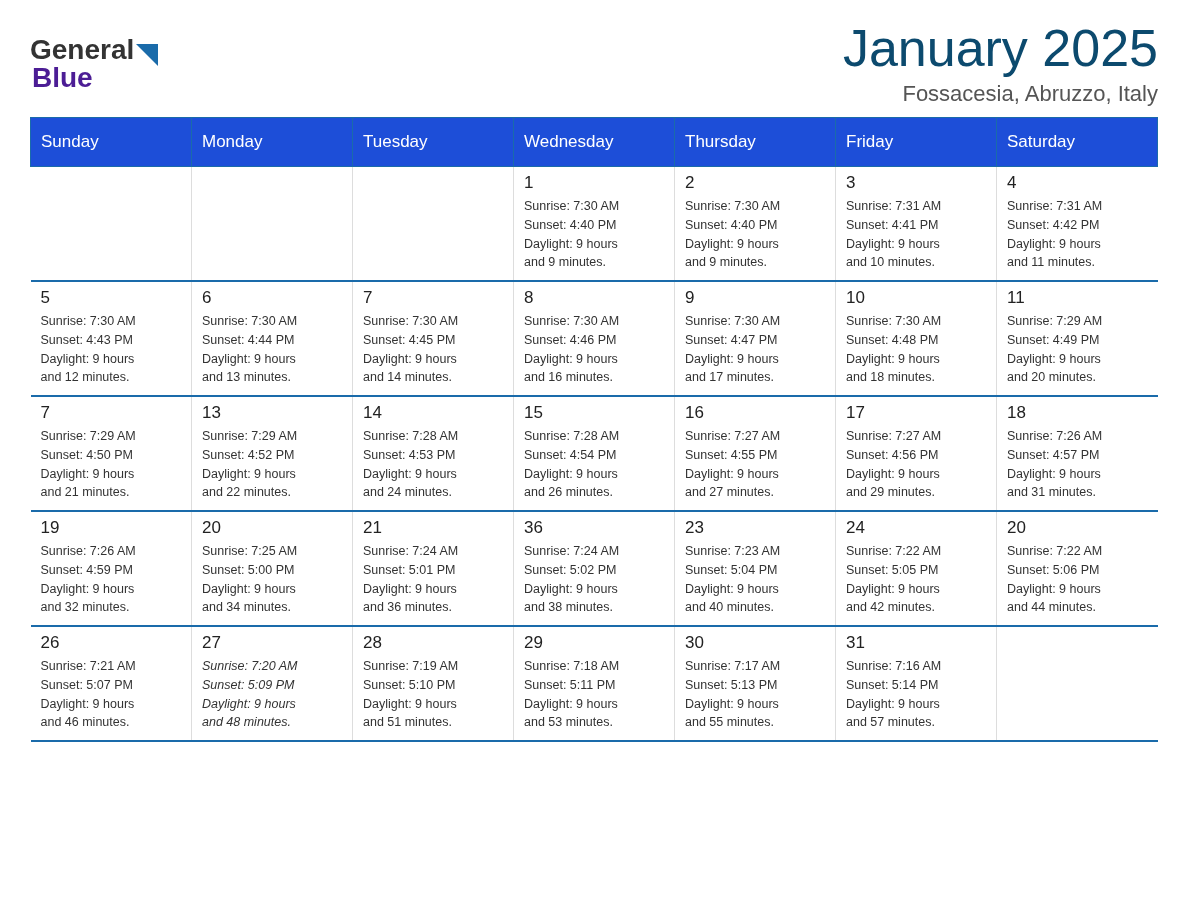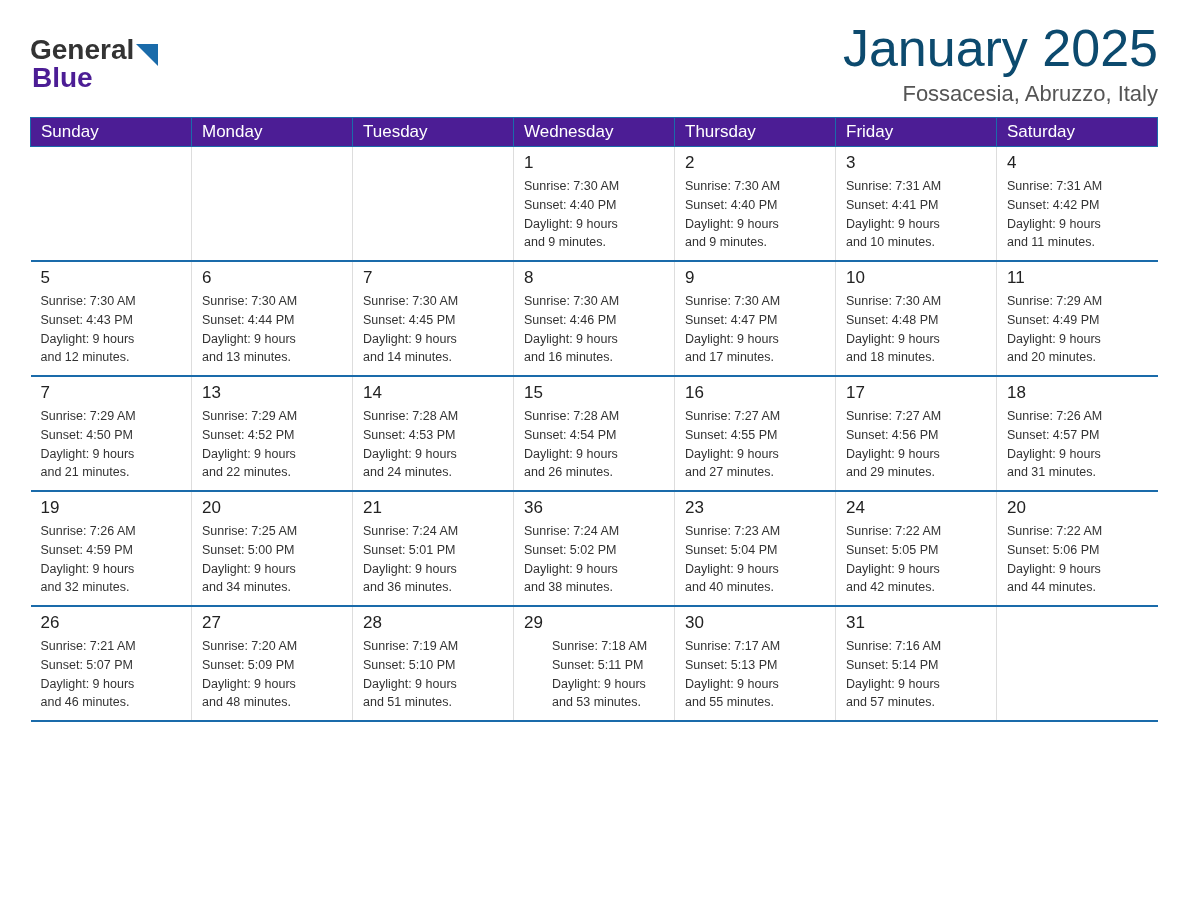--- a/index.html
+++ b/index.html
@@ -51,25 +51,25 @@
       font-size: 22px;
       color: #555;
       margin-top: 4px;
     }
     table {
       width: 100%;
       border-collapse: collapse;
       margin-top: 8px;
     }
     thead tr th {
-      background-color: #4c1d95;
+      background-color: #1d4ed8;
       color: #fff;
       font-size: 17px;
       font-weight: normal;
-      padding: 4px 10px;
+      padding: 14px 10px;
       text-align: left;
       border: 1px solid #1a6baa;
     }
     tbody tr {
       border-bottom: 2px solid #1a6baa;
     }
     tbody tr td {
       vertical-align: top;
       padding: 6px 10px 8px 10px;
       border-right: 1px solid #ddd;
@@ -316,35 +316,35 @@
       <tr>
         <td>
           <span class="day-number">26</span>
           <div class="day-info" style="white-space: pre-line;">Sunrise: 7:21 AM
 Sunset: 5:07 PM
 Daylight: 9 hours
 and 46 minutes.</div>
         </td>
         <td>
           <span class="day-number">27</span>
-          <div class="day-info" style="white-space: pre-line;">Sunrise: 7:20 AM
+          <div class="day-info" style="white-space: pre-line; font-style: italic;">Sunrise: 7:20 AM
 Sunset: 5:09 PM
 Daylight: 9 hours
 and 48 minutes.</div>
         </td>
         <td>
           <span class="day-number">28</span>
           <div class="day-info" style="white-space: pre-line;">Sunrise: 7:19 AM
 Sunset: 5:10 PM
 Daylight: 9 hours
 and 51 minutes.</div>
         </td>
         <td>
           <span class="day-number">29</span>
-          <div class="day-info" style="white-space: pre-line; margin-left: 28px;">Sunrise: 7:18 AM
+          <div class="day-info" style="white-space: pre-line;">Sunrise: 7:18 AM
 Sunset: 5:11 PM
 Daylight: 9 hours
 and 53 minutes.</div>
         </td>
         <td>
           <span class="day-number">30</span>
           <div class="day-info" style="white-space: pre-line;">Sunrise: 7:17 AM
 Sunset: 5:13 PM
 Daylight: 9 hours
 and 55 minutes.</div>

